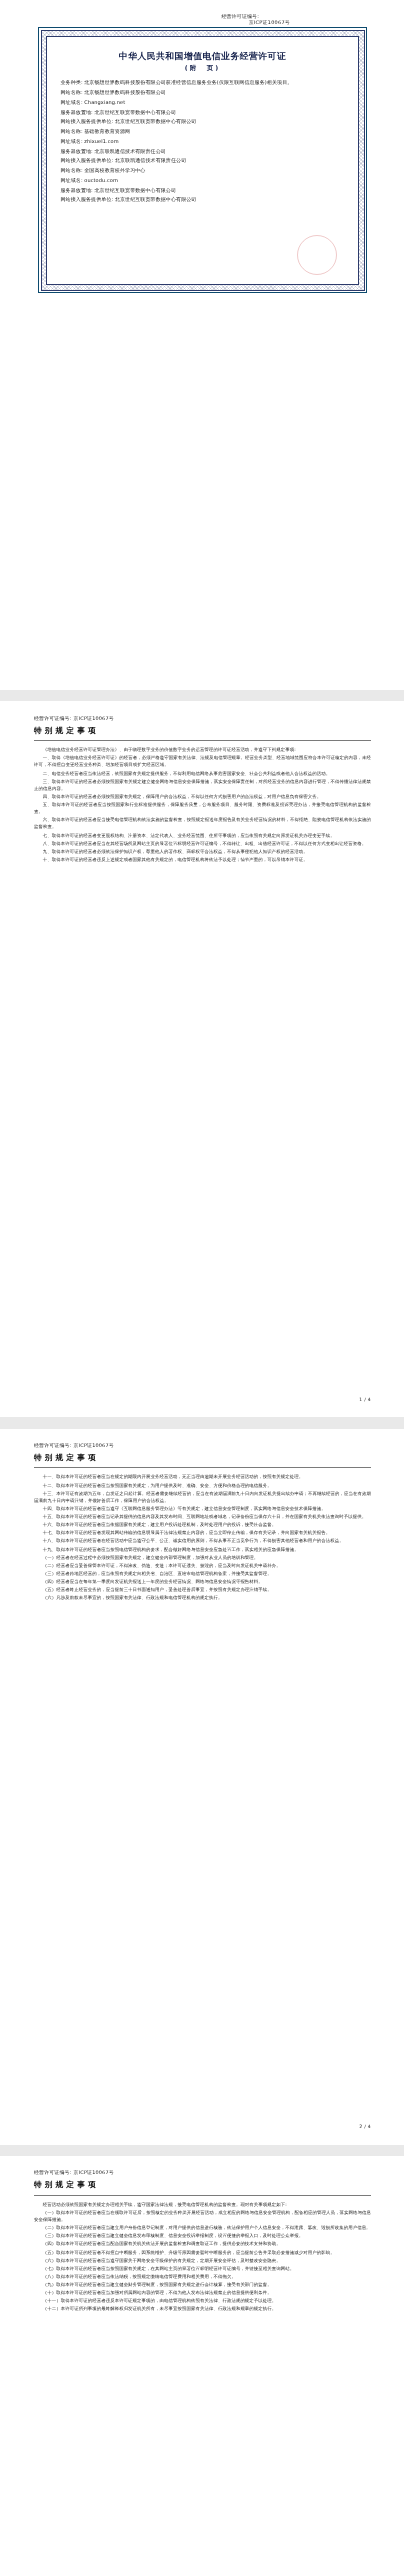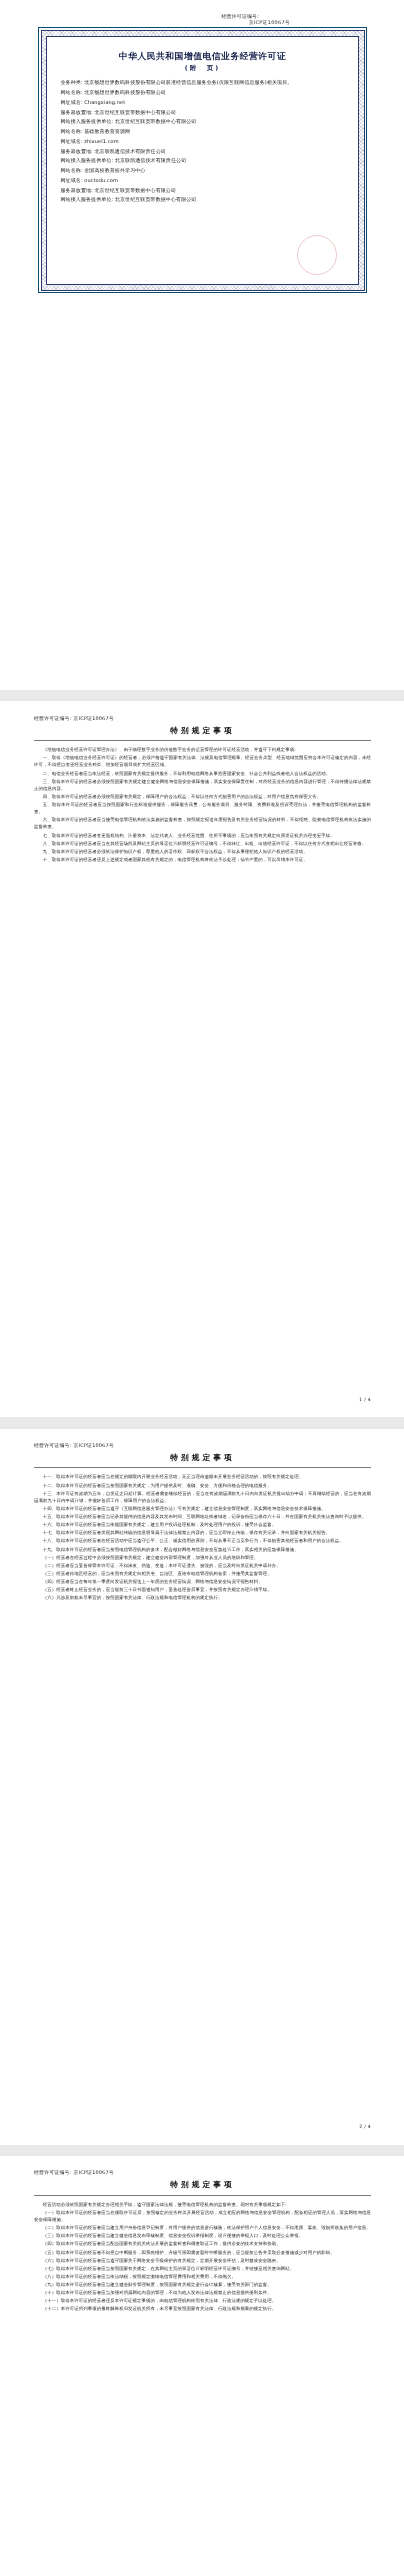--- a/index.html
+++ b/index.html
@@ -101,21 +101,20 @@
     bottom: 9.3px;
     width: 38px;
     height: 38px;
     border: 1px solid rgba(190, 40, 40, 0.55);
     border-radius: 50%;
     opacity: 0.45;
   }
 
   
   .sec-title {
-    text-align: center;
     font-size: 7.7px;
     font-weight: bold;
     letter-spacing: 3.1px;
     color: #111;
     margin: 5.2px 0 4.1px 0;
   }
   .rule-line {
     border: 0;
     border-top: 0.5px solid #7a7a7a;
     margin: 2.1px 0 5.2px 0;

